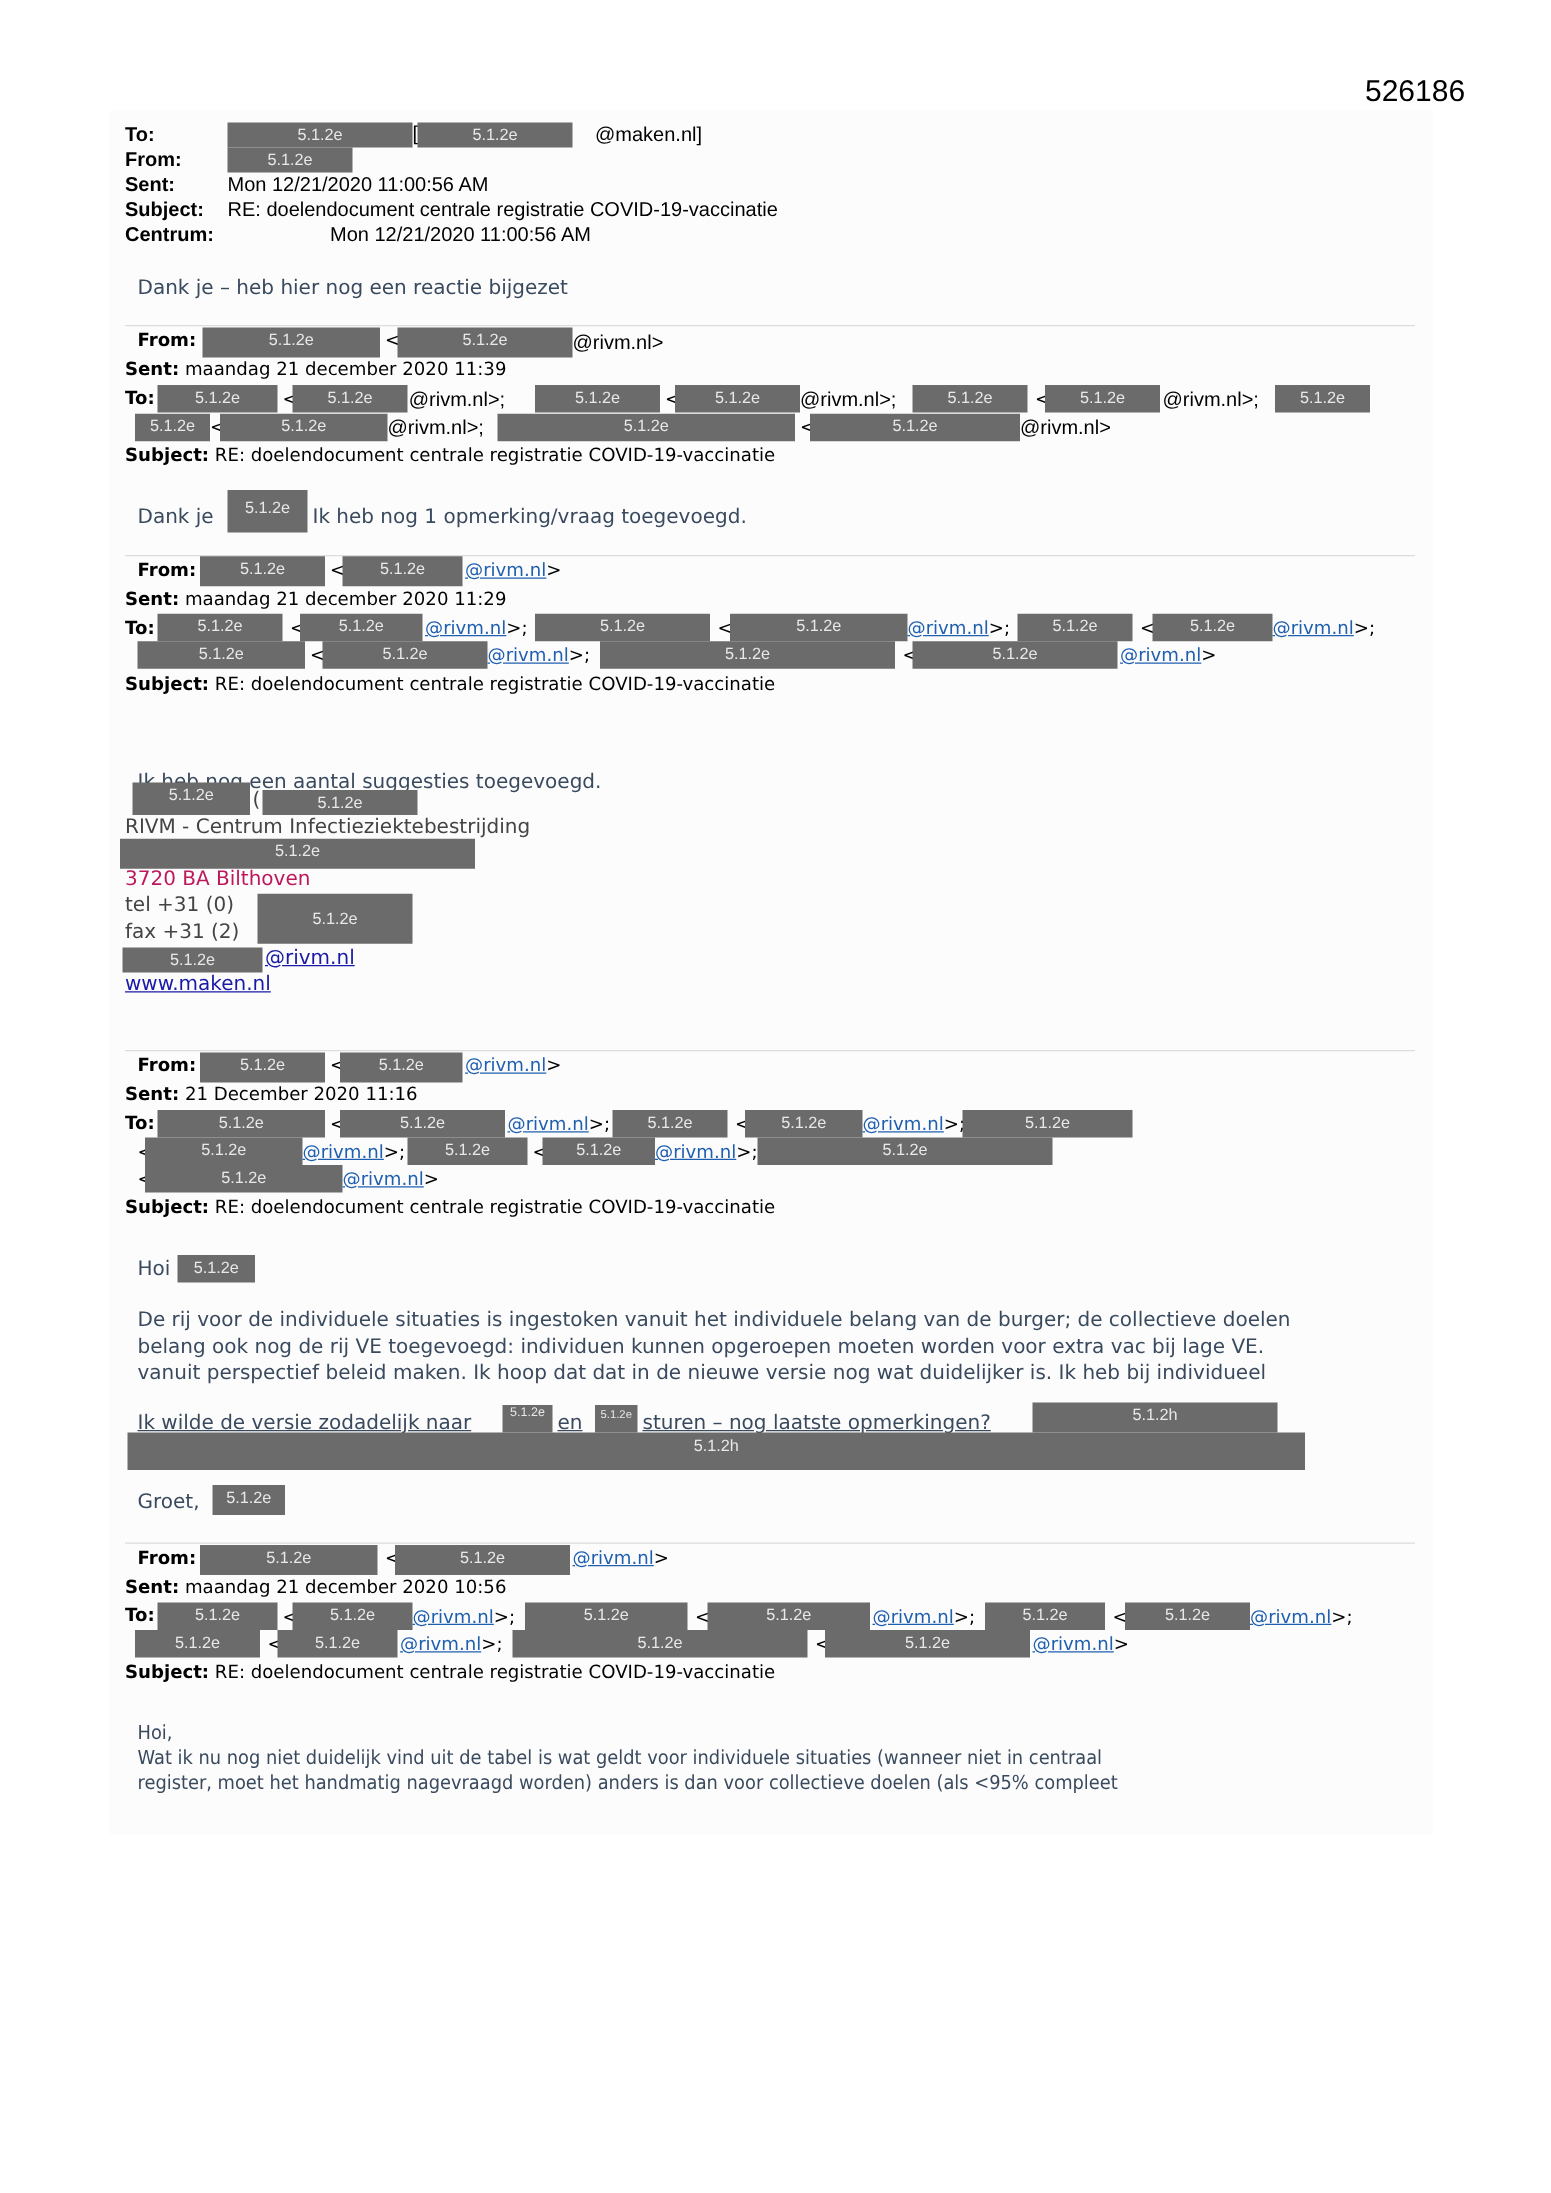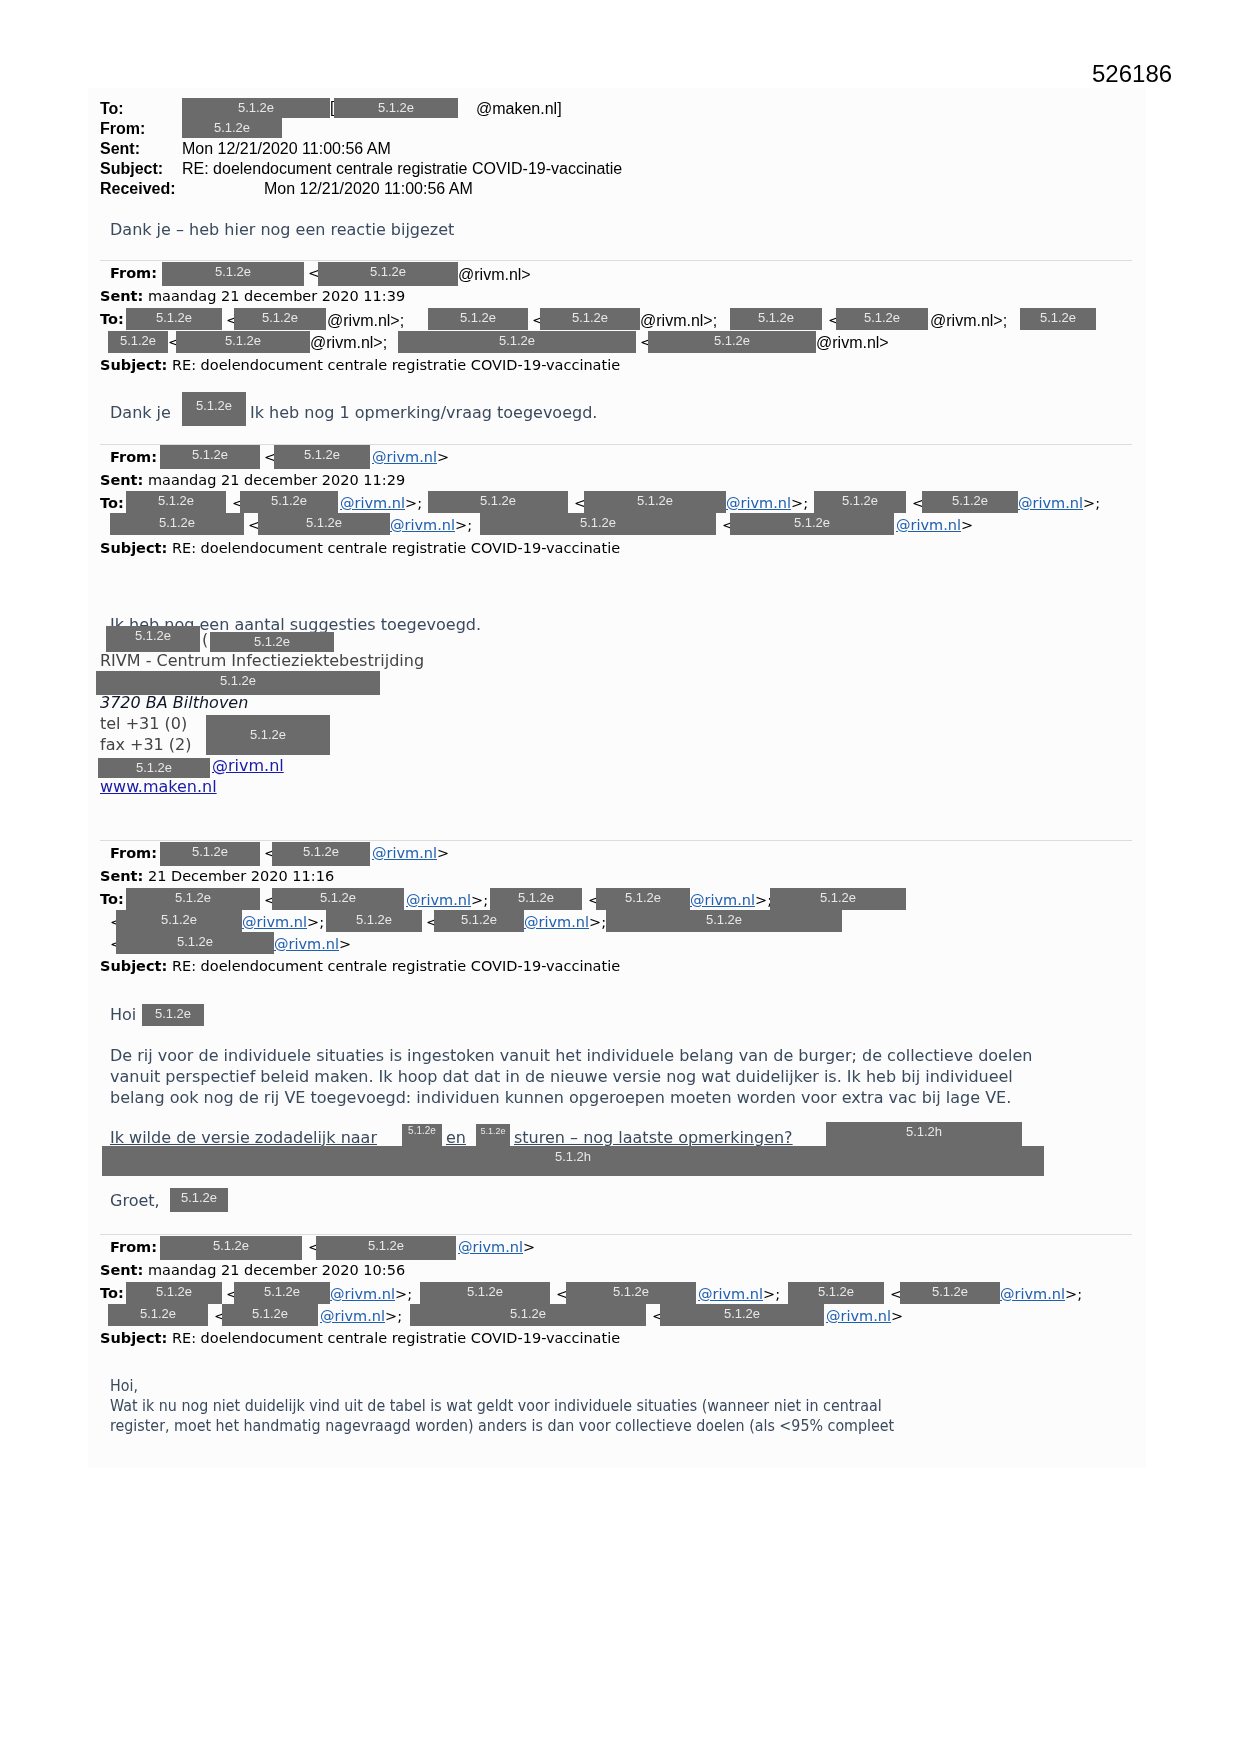--- a/index.html
+++ b/index.html
@@ -33,21 +33,21 @@
 
   <div class="abs hdr" style="left:100px;top:120px;"><b>From:</b></div>
   <div class="red" style="left:182px;top:118px;width:100px;height:20px;">5.1.2e</div>
 
   <div class="abs hdr" style="left:100px;top:140px;"><b>Sent:</b></div>
   <div class="abs hdr" style="left:182px;top:140px;">Mon 12/21/2020 11:00:56 AM</div>
 
   <div class="abs hdr" style="left:100px;top:160px;"><b>Subject:</b></div>
   <div class="abs hdr" style="left:182px;top:160px;">RE: doelendocument centrale registratie COVID-19-vaccinatie</div>
 
-  <div class="abs hdr" style="left:100px;top:180px;"><b>Received:</b></div>
+  <div class="abs hdr" style="left:100px;top:180px;"><b>Centrum:</b></div>
   <div class="abs hdr" style="left:264px;top:180px;">Mon 12/21/2020 11:00:56 AM</div>
 </div>
 
 <div class="abs body" style="left:110px;top:220px;">Dank je – heb hier nog een reactie bijgezet</div>
 
 <div class="rule" style="top:260px;"></div>
 <div>
   <div class="abs cal" style="left:110px;top:265px;"><b>From:</b></div>
   <div class="red" style="left:162px;top:262px;width:142px;height:24px;">5.1.2e</div>
   <div class="abs cal" style="left:308px;top:265px;">&lt;</div>
@@ -126,21 +126,21 @@
 </div>
 
 <div class="abs body" style="left:110px;top:615px;">Ik heb nog een aantal suggesties toegevoegd.</div>
 
 <div>
   <div class="red" style="left:106px;top:626px;width:94px;height:26px;">5.1.2e</div>
   <div class="abs body" style="left:202px;top:630px;color:#444;">(</div>
   <div class="red" style="left:210px;top:632px;width:124px;height:20px;">5.1.2e</div>
   <div class="abs body" style="left:100px;top:651px;color:#444;">RIVM - Centrum Infectieziektebestrijding</div>
   <div class="red" style="left:96px;top:671px;width:284px;height:24px;">5.1.2e</div>
-  <div class="abs body" style="left:100px;top:693px;color:#0f172a;font-style:italic;">3720 BA Bilthoven</div>
+  <div class="abs body" style="left:100px;top:693px;color:#be185d;">3720 BA Bilthoven</div>
   <div class="abs body" style="left:100px;top:714px;color:#444;">tel  +31 (0)</div>
   <div class="abs body" style="left:100px;top:735px;color:#444;">fax +31 (2)</div>
   <div class="red" style="left:206px;top:715px;width:124px;height:40px;line-height:40px;">5.1.2e</div>
   <div class="red" style="left:98px;top:758px;width:112px;height:20px;">5.1.2e</div>
   <div class="abs body" style="left:212px;top:756px;"><span class="link2">@rivm.nl</span></div>
   <div class="abs body" style="left:100px;top:777px;"><span class="link2">www.maken.nl</span></div>
 </div>
 
 <div class="rule" style="top:840px;"></div>
 <div>
@@ -177,22 +177,22 @@
   <div class="abs cal" style="left:274px;top:936px;"><span class="link">@rivm.nl</span><span>&gt;</span></div>
 
   <div class="abs cal" style="left:100px;top:958px;"><b>Subject:</b> <span>RE: doelendocument centrale registratie COVID-19-vaccinatie</span></div>
 </div>
 
 <div class="abs body" style="left:110px;top:1005px;">Hoi</div>
 <div class="red" style="left:142px;top:1004px;width:62px;height:22px;">5.1.2e</div>
 
 <div class="abs body" style="left:110px;top:1045px;line-height:21px;">
   <div>De rij voor de individuele situaties is ingestoken vanuit het individuele belang van de burger; de collectieve doelen</div>
+  <div>belang ook nog de rij VE toegevoegd: individuen kunnen opgeroepen moeten worden voor extra vac bij lage VE.</div>
   <div>vanuit perspectief beleid maken. Ik hoop dat dat in de nieuwe versie nog wat duidelijker is. Ik heb bij individueel</div>
-  <div>belang ook nog de rij VE toegevoegd: individuen kunnen opgeroepen moeten worden voor extra vac bij lage VE.</div>
 </div>
 
 <div class="abs body" style="left:110px;top:1128px;text-decoration:underline;">Ik wilde de versie zodadelijk naar</div>
 <div class="red" style="left:402px;top:1124px;width:40px;height:22px;font-size:10px;line-height:14px;">5.1.2e</div>
 <div class="abs body" style="left:446px;top:1128px;text-decoration:underline;">en</div>
 <div class="red" style="left:476px;top:1124px;width:34px;height:22px;font-size:9px;line-height:14px;">5.1.2e</div>
 <div class="abs body" style="left:514px;top:1128px;text-decoration:underline;">sturen – nog laatste opmerkingen?</div>
 <div class="red" style="left:826px;top:1122px;width:196px;height:24px;">5.1.2h</div>
 <div class="red" style="left:102px;top:1146px;width:942px;height:30px;line-height:22px;">5.1.2h</div>
 

